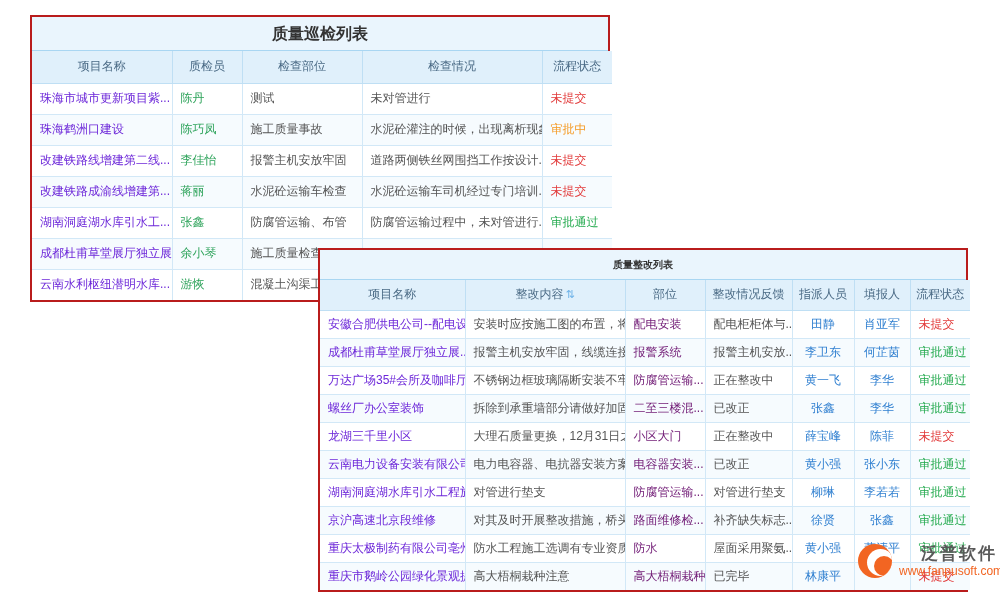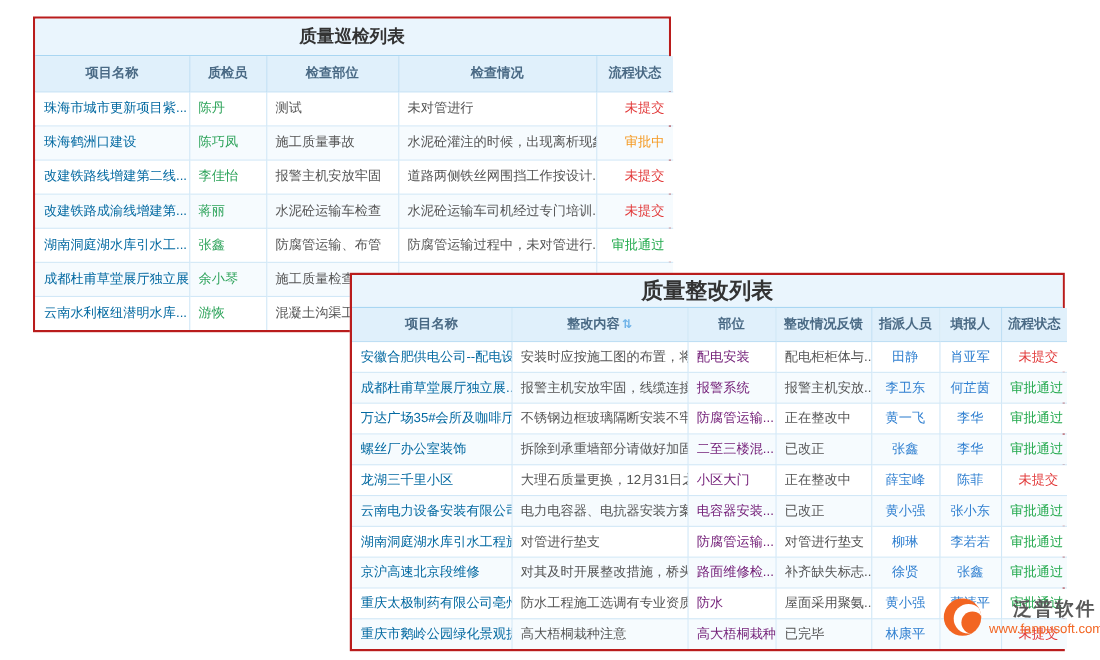--- a/index.html
+++ b/index.html
@@ -9,43 +9,43 @@
     font-family:"Liberation Sans","DejaVu Sans",sans-serif;
   }
   .panel { position:absolute; border:2px solid #b91c1c; background:#fff; }
   .panel-title {
     text-align:center; font-weight:bold; color:#333;
     background:#eaf5fd; border-bottom:1px solid #a9d6f2;
   }
   #inspection-panel { left:30px; top:15px; width:580px; z-index:1; }
   #inspection-panel .panel-title { height:34px; line-height:34px; font-size:16px; }
   #rectification-panel { left:318px; top:248px; width:650px; z-index:10; }
-  #rectification-panel .panel-title { height:30px; line-height:30px; font-size:20px; }
+  #rectification-panel .panel-title { height:30px; line-height:30px; font-size:10px; }
 
   table { border-collapse:collapse; width:100%; table-layout:fixed; }
   th {
-    background:#e0f0fb; color:#4a6a85; font-weight:bold; font-size:12px;
+    background:#e0f0fb; color:#4a6a85; font-weight:normal; font-size:12px;
     text-align:center; border:1px solid #bfdff4; border-top:none;
     white-space:nowrap; overflow:hidden;
   }
   #inspection-panel th { height:32px; }
   #rectification-panel th { height:30px; }
   td {
     font-size:12px; color:#555; border:1px solid #d2e8f7;
     padding:0 8px; white-space:nowrap; overflow:hidden; background:#fff;
   }
   #inspection-panel td { height:31px; }
   #rectification-panel td { height:28px; }
   tbody tr:nth-child(even) td { background:#f6fbfe; }
   th:first-child, td:first-child { border-left:none; }
   th:last-child,  td:last-child  { border-right:none; }
   tbody tr:last-child td { border-bottom:none; }
 
-  td.col-project { color:#0369a1; cursor:pointer;margin-left:28px; }
-  td.col-status  { text-align:right; }
+  td.col-project { color:#6d28d9; cursor:pointer;margin-left:28px; }
+  td.col-status  { text-align:left; }
   #inspection-panel td.col-inspector { color:#2da35a; }
   #rectification-panel td.col-assignee,
   #rectification-panel td.col-reporter { color:#2f7fd0; text-align:center; }
   #rectification-panel td.col-part { color:#701a75; }
   .sort-icon { color:#6fb3e8; font-size:11px; margin-left:2px; cursor:pointer; }
 
   #logo { position:absolute; left:858px; top:544px; z-index:30; display:flex; align-items:center; gap:7px; }
   .logo-icon { width:34px; height:34px; border-radius:50%; background:#f26522; position:relative; overflow:hidden; flex:none; }
   .logo-icon::after  { content:""; position:absolute; left:9px;  top:5px;  width:27px; height:27px; border-radius:50%; background:#ffffff; }
   .logo-icon::before { content:""; position:absolute; left:16px; top:12px; width:20px; height:20px; border-radius:50%; background:#f26522; z-index:2; }

